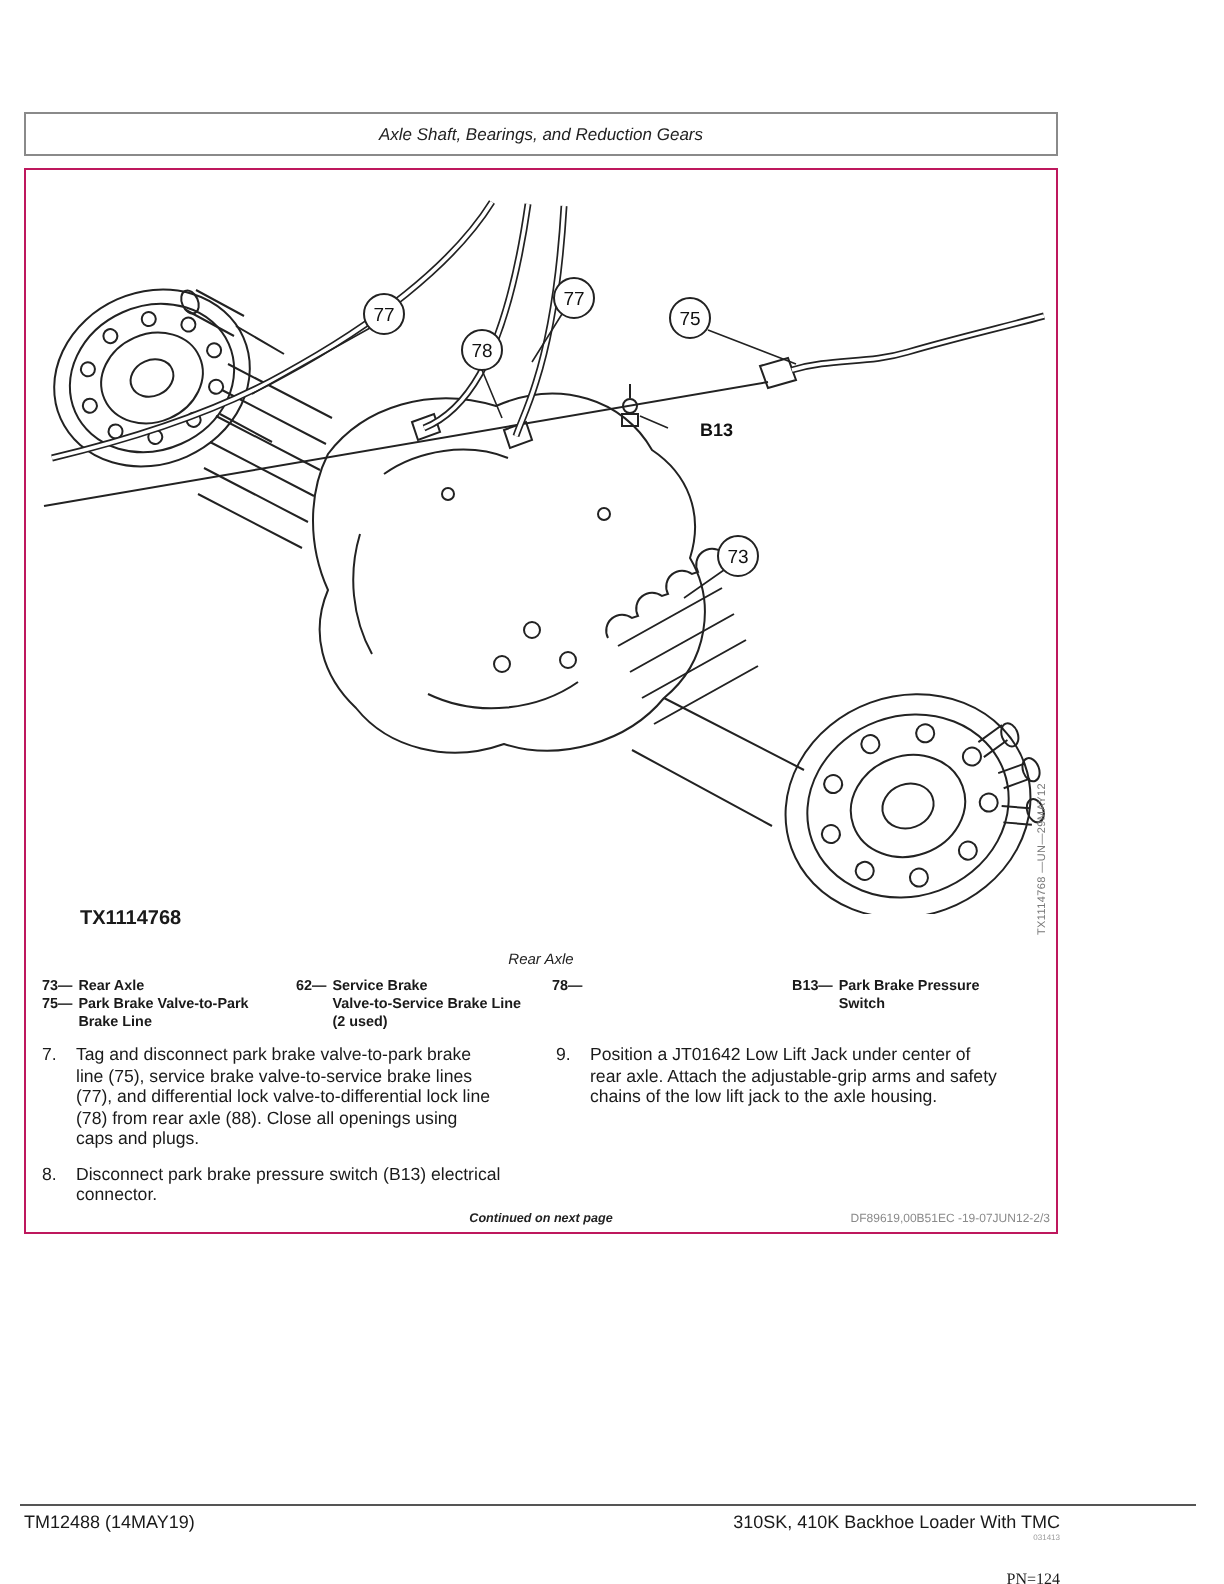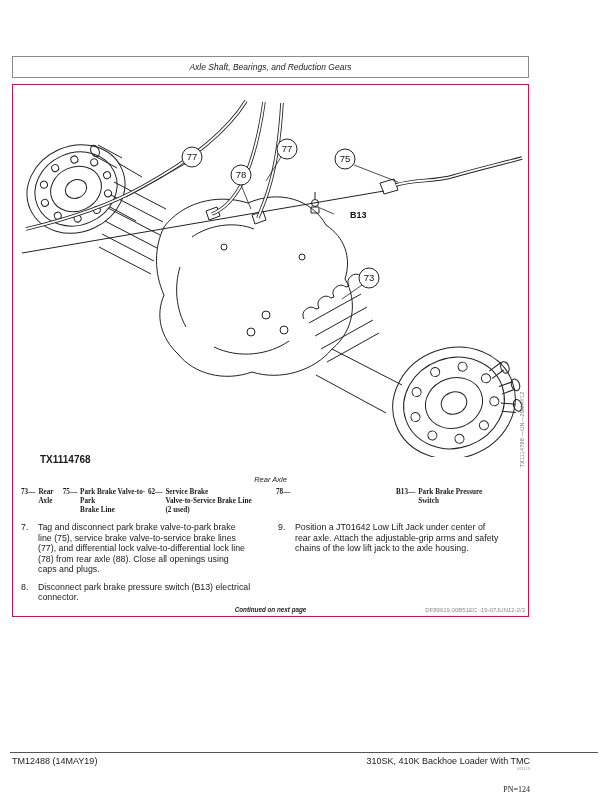--- a/index.html
+++ b/index.html
@@ -14,21 +14,21 @@
             border:1px solid #be185d;}
   .fig-svg{position:absolute;left:1px;top:2px;}
   .tx-label{position:absolute;left:15px;top:369px;font-weight:bold;font-size:10px;margin-left:12px;}
   .side-caption{position:absolute;top:332px;right:-41px;width:92px;height:9px;
                 transform:rotate(-90deg);transform-origin:center;
                 font-size:5.5px;color:#777;letter-spacing:.2px;white-space:nowrap;}
   .fig-caption{position:absolute;left:0;top:390px;width:100%;text-align:center;
                font-style:italic;font-size:7.5px;color:#222;}
   
   .legend{position:absolute;left:8px;top:403px;width:503px;display:flex;}
-  .lg-col{display:flex;flex-direction:row;font-family:Liberation Serif, serif;}
+  .lg-col{display:flex;flex-direction:column;}
   .lg-c1{width:127px;}.lg-c2{width:128px;}.lg-c3{width:120px;}.lg-c4{flex:1;}
   .lg-item{display:flex;font-size:7.2px;font-weight:bold;line-height:9.2px;}
   .lg-key{margin-right:3px;white-space:nowrap;}
   .lg-text{white-space:pre-line;}
   
   .steps{position:absolute;left:8px;top:437px;width:505px;display:flex;}
   .st-col-left{width:247px;margin-right:10px;}
   .st-col-right{flex:1;}
   .step{display:flex;font-size:8.8px;line-height:10.5px;margin-bottom:7px;}
   .st-num{width:17px;flex:0 0 17px;}

